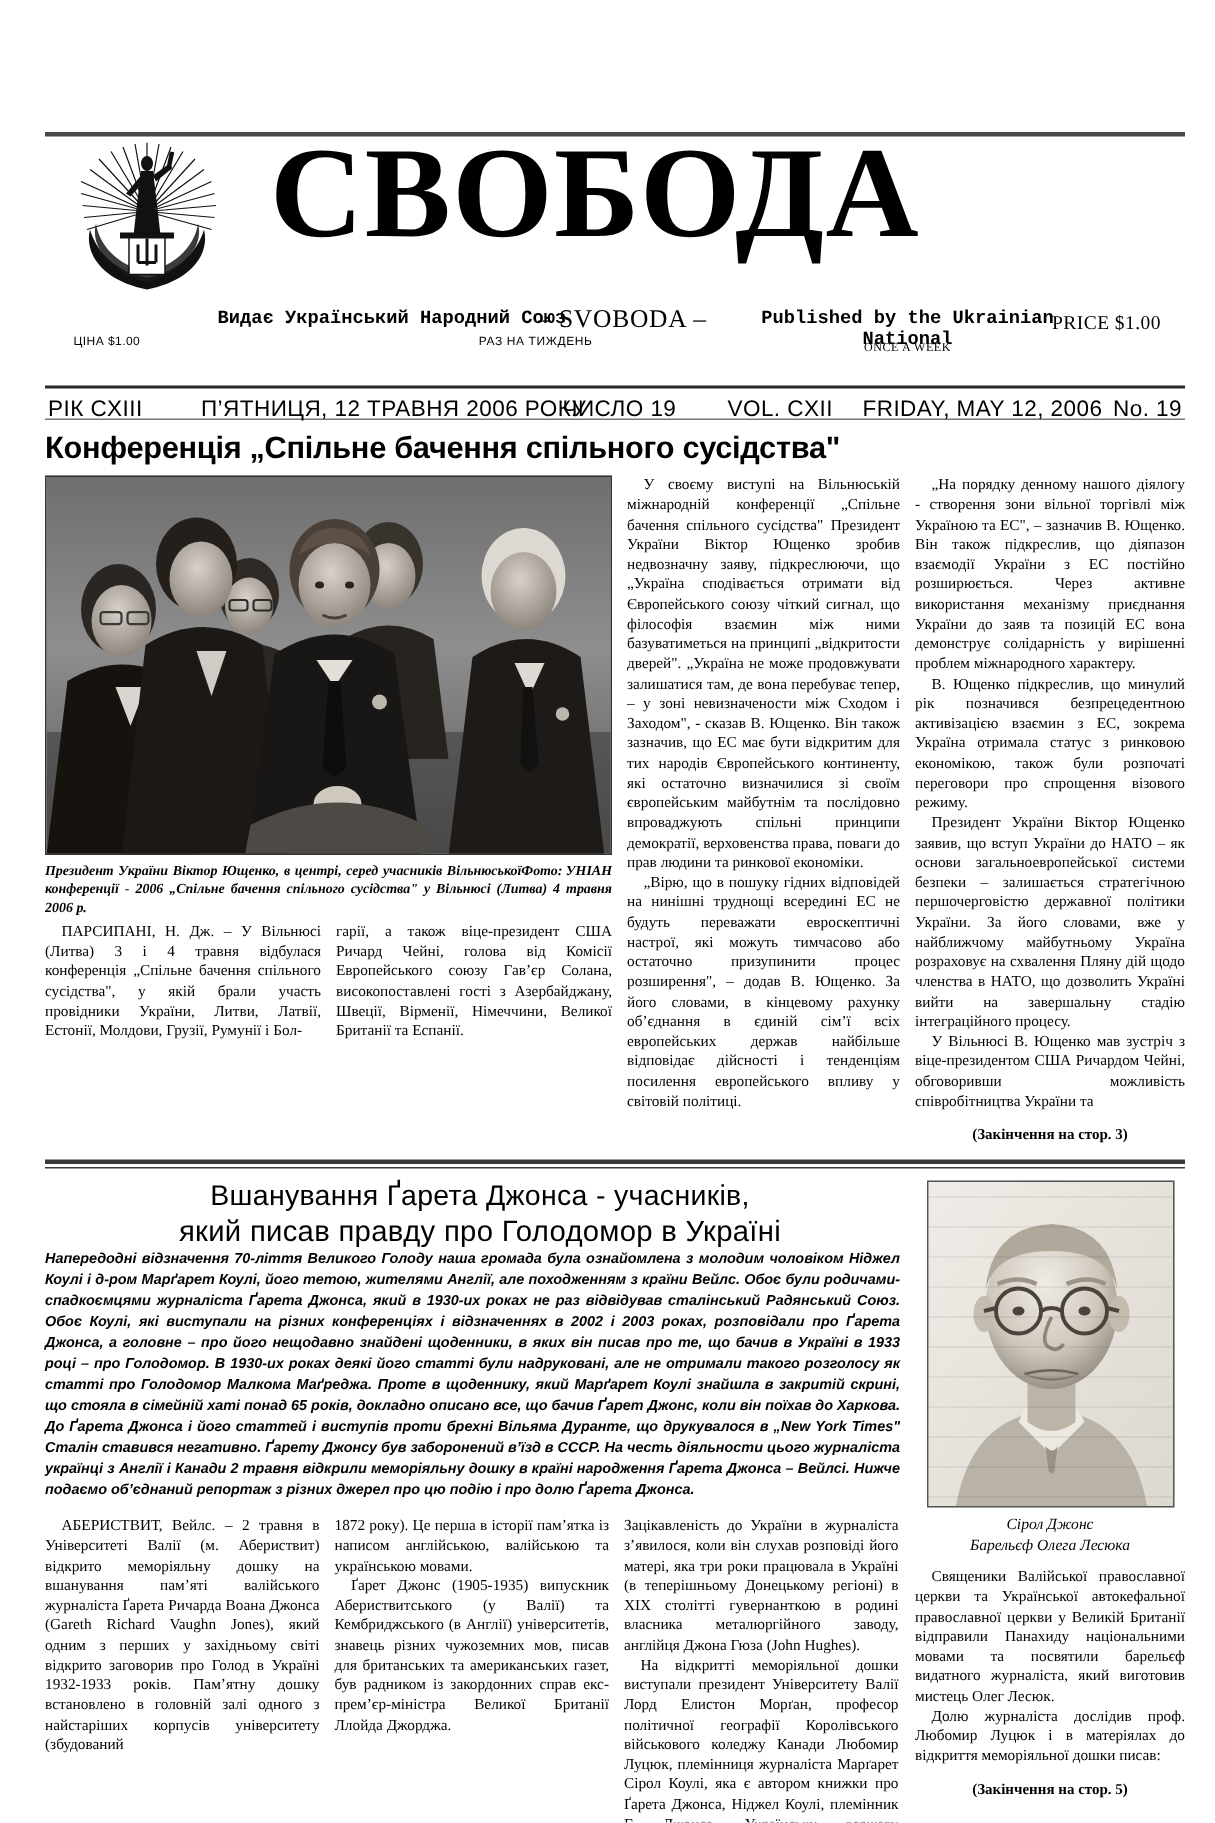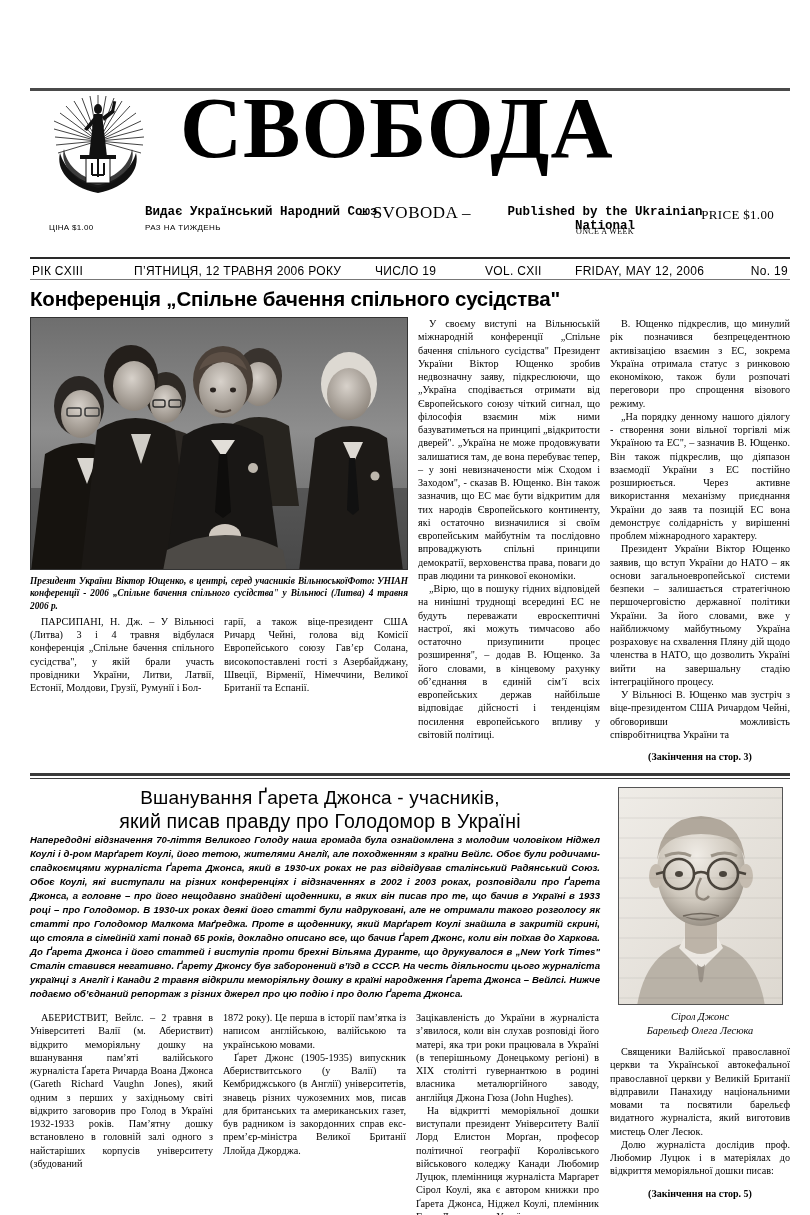--- a/index.html
+++ b/index.html
@@ -89,21 +89,21 @@
     text-align: left;
     font-family: Liberation Mono, monospace;
     font-weight: bold;
     font-size: 12.5px;
   }
   .pub-sub-ua {
     position: absolute;
     left: 115px;
     top: 18px;
     width: 250px;
-    text-align: left;
+    text-align: right;
     font-family: "Liberation Sans", sans-serif;
     font-size: 8px;
     letter-spacing: .4px;
   }
   .pub-mid {
     position: absolute;
     left: 310px;
     top: -2px;
     width: 150px;
     text-align: center;
@@ -151,21 +151,21 @@
 
   
   .dateline-rule-top {
     height: 2px;
     background: #2a2a2a;
   }
   .dateline {
     position: relative;
     height: 20px;
     font-family: "Liberation Sans", sans-serif;
-    font-size: 12px;
+    font-size: 15px;
     letter-spacing: .3px;
   }
   .dateline span { position:absolute; top:5px; }
   .dl-1 { left: 2px; }
   .dl-2 { left: 76px; padding-left: 28px; }
   .dl-3 { left: 345px; }
   .dl-4 { left: 455px; }
   .dl-5 { left: 545px; }
   .dl-6 { right: 2px; }
   .dateline-rule-bot {
@@ -475,22 +475,22 @@
           </div>
         </div>
       </div>
 
       <div class="a1-mid bt">
         <p>У своєму виступі на Вільнюській міжнародній конференції „Спільне бачення спільного сусідства" Президент України Віктор Ющенко зробив недвозначну заяву, підкреслюючи, що „Україна сподівається отримати від Європейського союзу чіткий сигнал, що філософія взаємин між ними базуватиметься на принципі „відкритости дверей". „Україна не може продовжувати залишатися там, де вона перебуває тепер, – у зоні невизначености між Сходом і Заходом", - сказав В. Ющенко. Він також зазначив, що ЕС має бути відкритим для тих народів Європейського континенту, які остаточно визначилися зі своїм європейським майбутнім та послідовно впроваджують спільні принципи демократії, верховенства права, поваги до прав людини та ринкової економіки.</p>
         <p>„Вірю, що в пошуку гідних відповідей на нинішні труднощі всередині ЕС не будуть переважати евроскептичні настрої, які можуть тимчасово або остаточно призупинити процес розширення", – додав В. Ющенко. За його словами, в кінцевому рахунку об’єднання в єдиній сім’ї всіх европейських держав найбільше відповідає дійсності і тенденціям посилення европейського впливу у світовій політиці.</p>
       </div>
 
       <div class="a1-right bt">
+        <p>„На порядку денному нашого діялогу - створення зони вільної торгівлі між Україною та ЕС", – зазначив В. Ющенко. Він також підкреслив, що діяпазон взаємодії України з ЕС постійно розширюється. Через активне використання механізму приєднання України до заяв та позицій ЕС вона демонструє солідарність у вирішенні проблем міжнародного характеру.</p>
         <p>В. Ющенко підкреслив, що минулий рік позначився безпрецедентною активізацією взаємин з ЕС, зокрема Україна отримала статус з ринковою економікою, також були розпочаті переговори про спрощення візового режиму.</p>
-        <p>„На порядку денному нашого діялогу - створення зони вільної торгівлі між Україною та ЕС", – зазначив В. Ющенко. Він також підкреслив, що діяпазон взаємодії України з ЕС постійно розширюється. Через активне використання механізму приєднання України до заяв та позицій ЕС вона демонструє солідарність у вирішенні проблем міжнародного характеру.</p>
         <p>Президент України Віктор Ющенко заявив, що вступ України до НАТО – як основи загальноевропейської системи безпеки – залишається стратегічною першочерговістю  державної політики України. За його словами, вже у найближчому майбутньому Україна розраховує на схвалення Пляну дій щодо членства в НАТО, що дозволить Україні вийти на завершальну стадію інтеграційного процесу.</p>
         <p>У Вільнюсі В. Ющенко мав зустріч з віце-президентом США Ричардом Чейні, обговоривши можливість співробітництва України та</p>
         <div class="cont">(Закінчення на стор. 3)</div>
       </div>
     </div>
   </div>
 
   <div class="sep-heavy"></div>
   <div class="sep-thin"></div>
 

